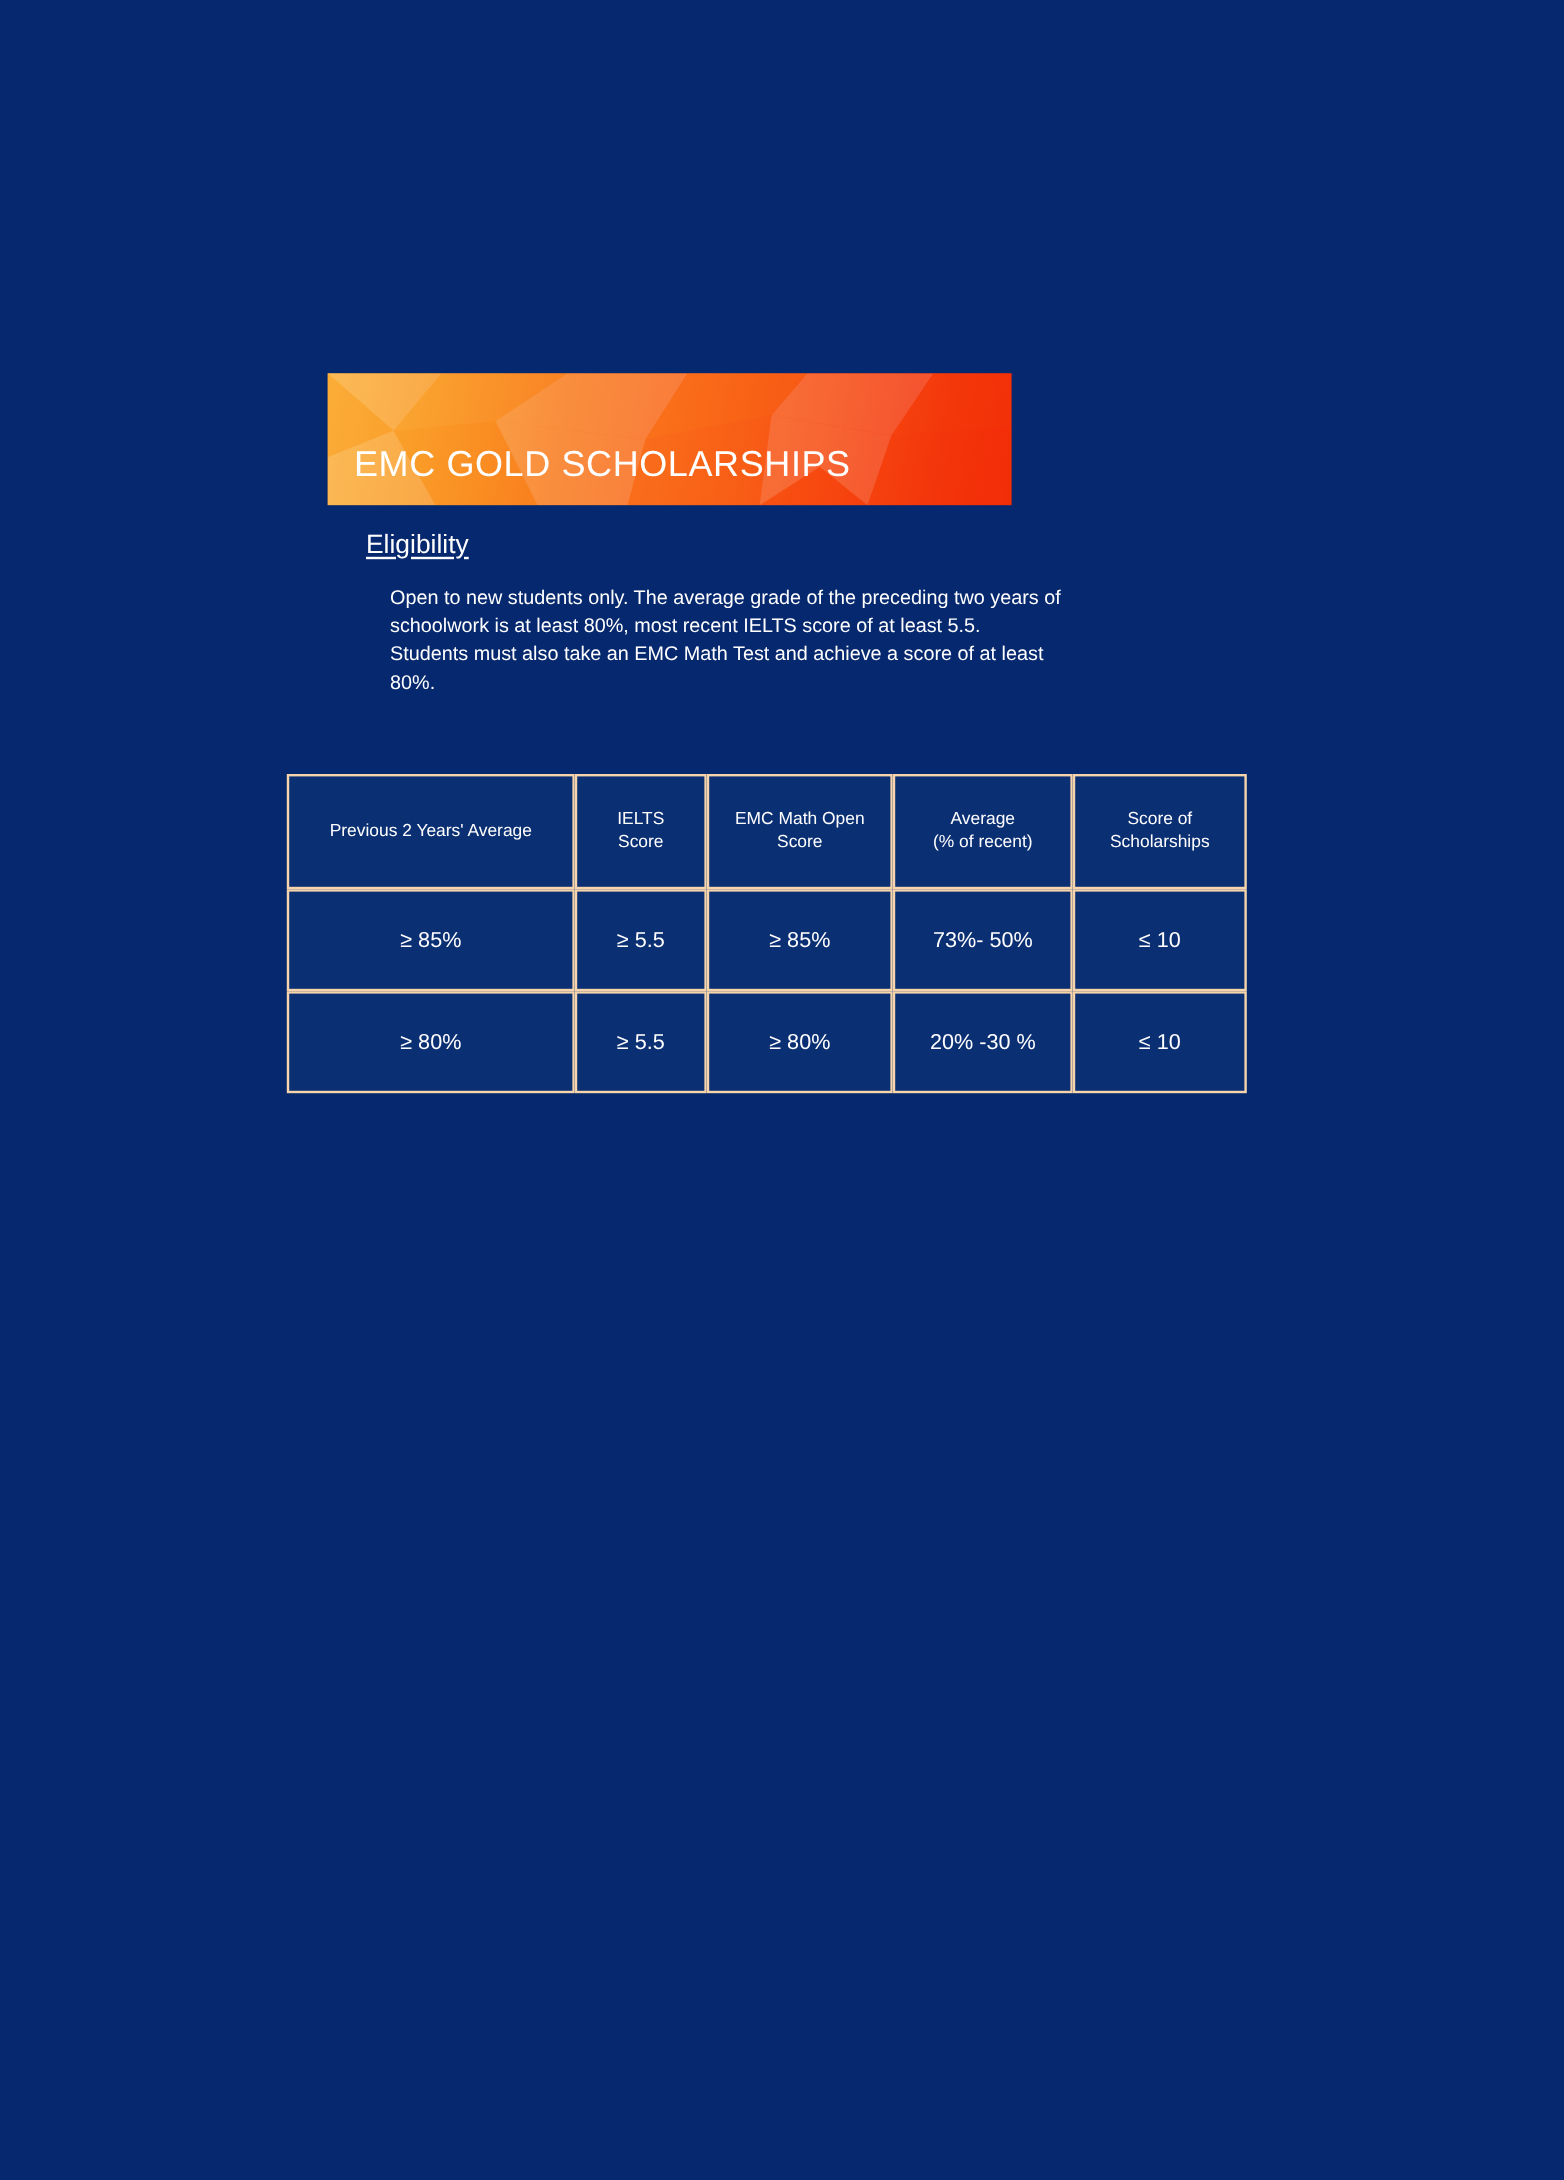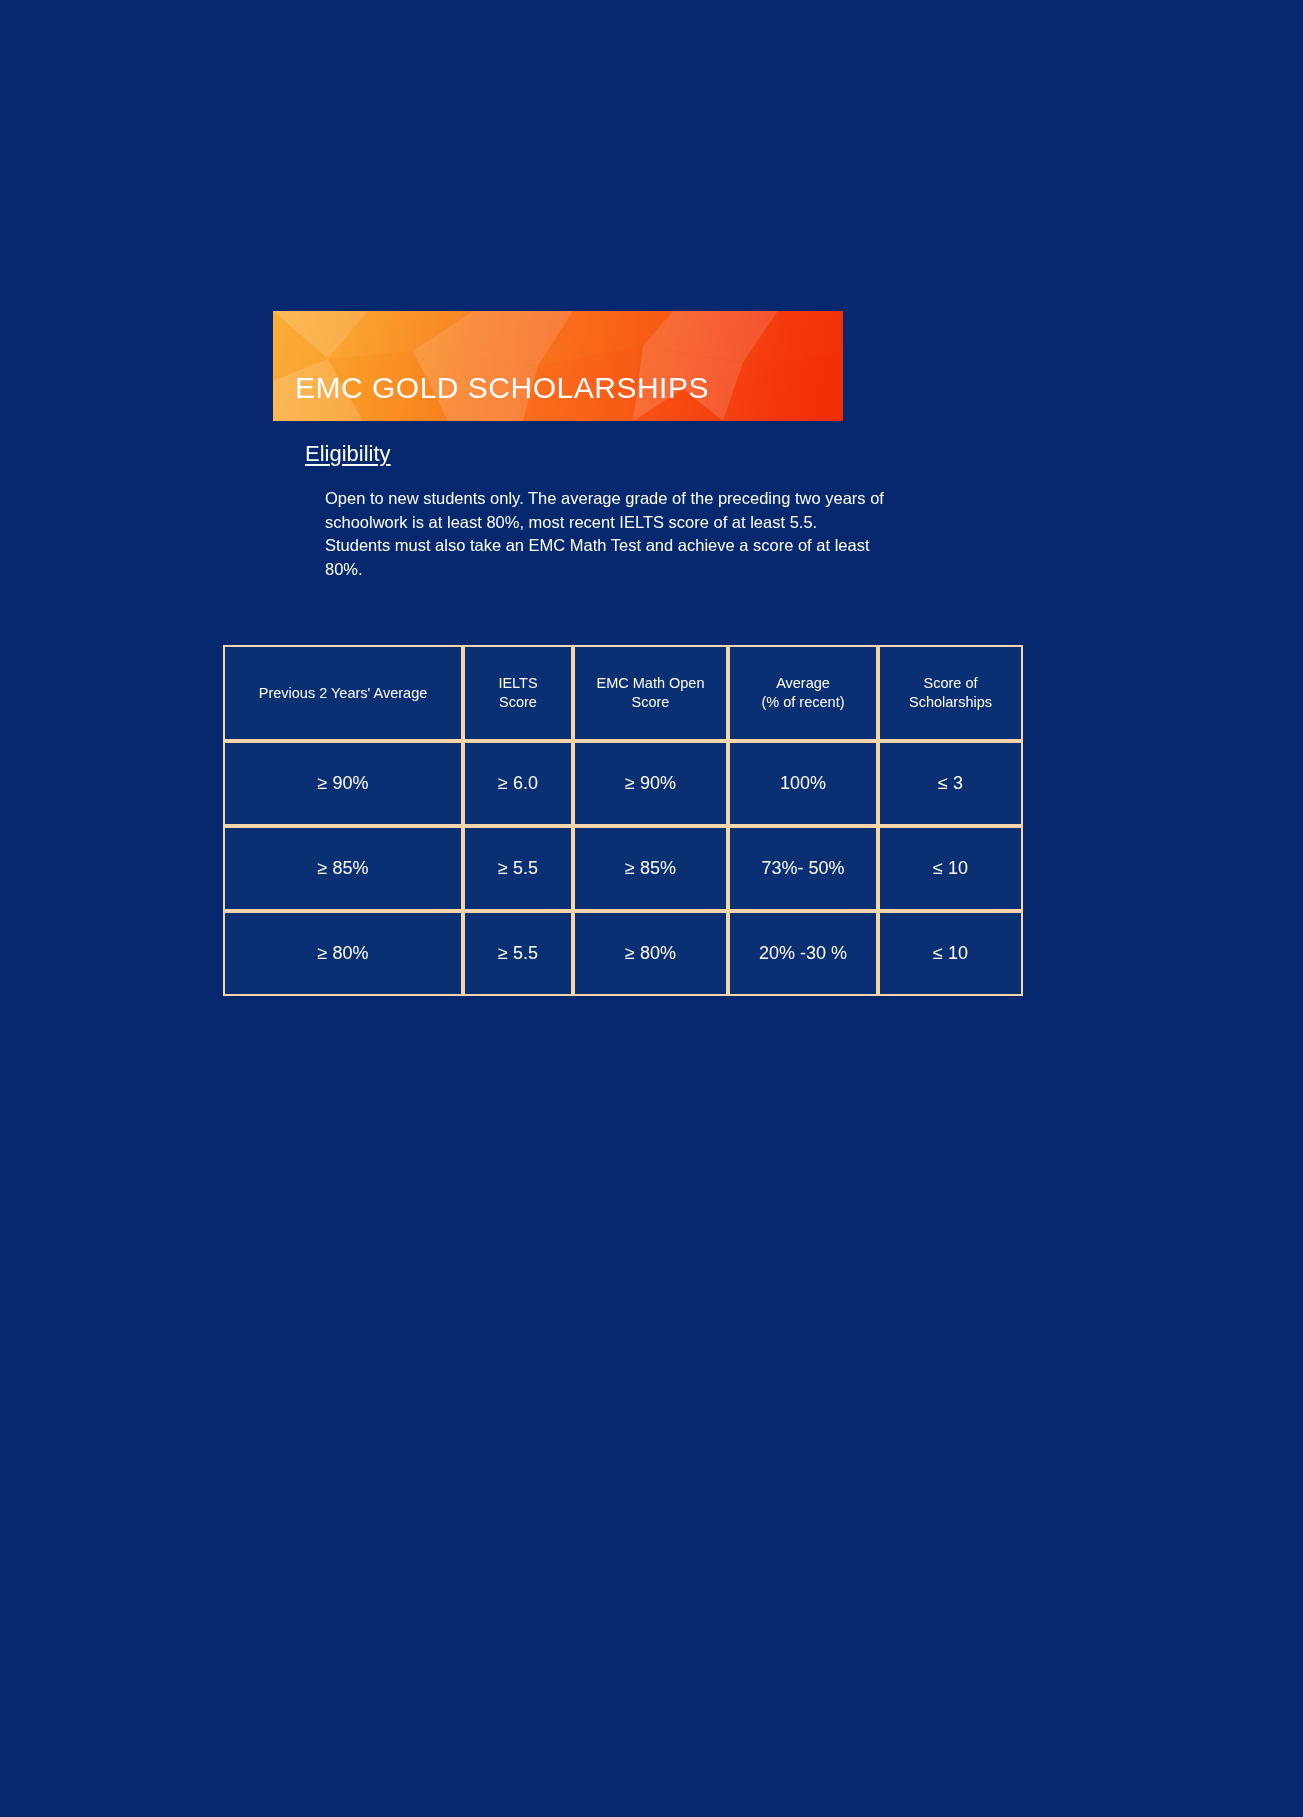--- a/index.html
+++ b/index.html
@@ -74,21 +74,21 @@
     width: 560px;
     color: #ffffff;
     font-size: 16.5px;
     line-height: 23.5px;
     margin-left: 32px;
   }
 
   
   .scholarship-table {
     position: absolute;
-    left: 200px;
+    left: 216px;
     top: 645px;
     width: 800px;
     border-collapse: separate;
     border-spacing: 0;
     table-layout: fixed;
     padding-left: 23px;
   }
   .scholarship-table td,
   .scholarship-table th {
     background: #0b2f73;
@@ -171,27 +171,20 @@
           <span class="hdr-line">(% of recent)</span>
         </th>
         <th>
           <span class="hdr-line">Score of</span>
           <span class="hdr-line">Scholarships</span>
         </th>
       </tr>
     </thead>
     <tbody>
       <tr>
-        <td>≥ 90%</td>
-        <td>≥ 6.0</td>
-        <td>≥ 90%</td>
-        <td>100%</td>
-        <td>≤ 3</td>
-      </tr>
-      <tr>
         <td>≥ 85%</td>
         <td>≥ 5.5</td>
         <td>≥ 85%</td>
         <td>73%- 50%</td>
         <td>≤ 10</td>
       </tr>
       <tr>
         <td>≥ 80%</td>
         <td>≥ 5.5</td>
         <td>≥ 80%</td>

